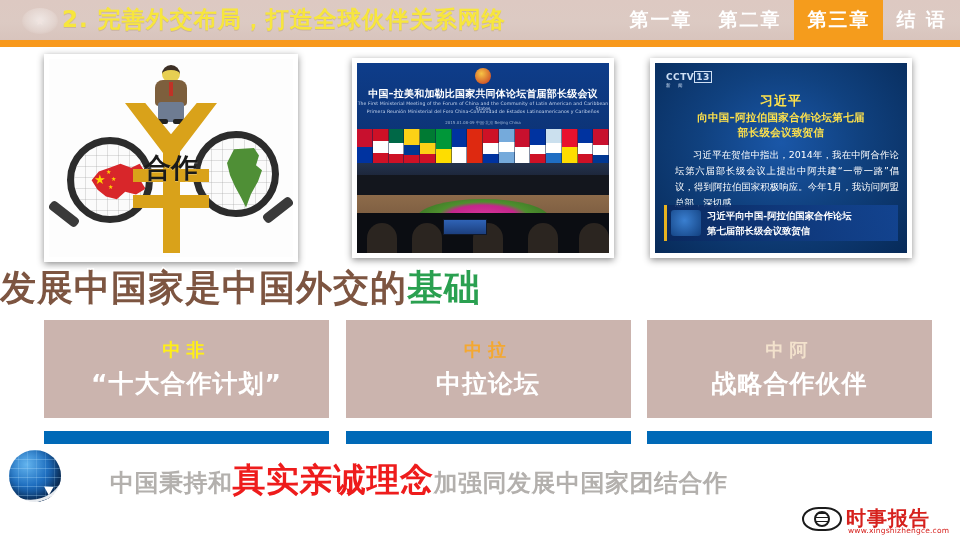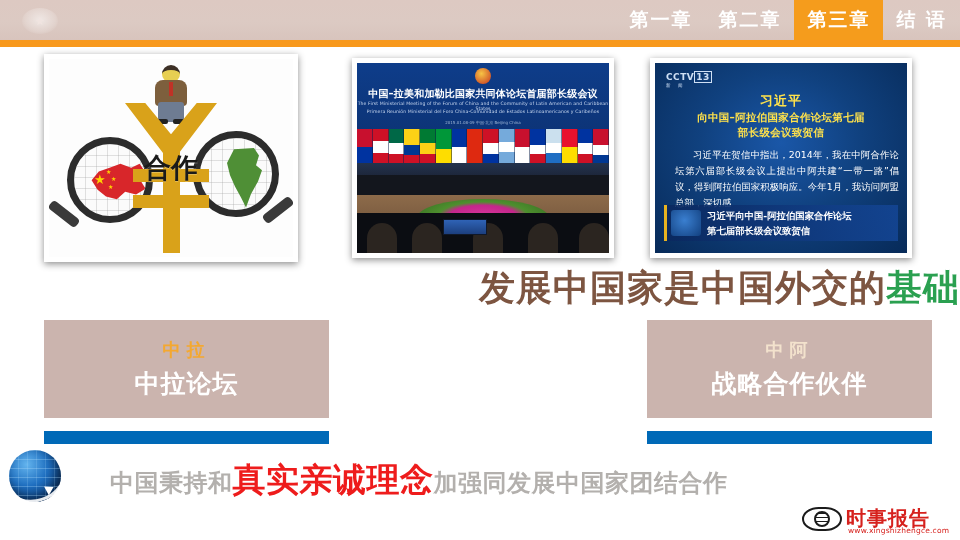--- a/index.html
+++ b/index.html
@@ -209,21 +209,21 @@
     color:#ffffff; font-size:9.4px; font-weight:bold; line-height:15px;
   }
   .p3 .lowerthird .cube{
     position:absolute; left:4px; top:5px; width:30px; height:26px;
     background:radial-gradient(circle at 45% 40%,#3a7fd0,#12407f);
     border-radius:3px;
   }
 
   
   .headline{
-    position:absolute; left:0; top:264px; width:960px; text-align:right;
+    position:absolute; left:0; top:264px; width:960px; text-align:left;
     font-size:36px; font-weight:bold; letter-spacing:1px; white-space:nowrap;
   }
   .headline .brown{
     color:#7d5541;
     -webkit-text-stroke:3px #ffffff;
     paint-order:stroke fill;
   }
   .headline .green{
     color:#2aa050;
     -webkit-text-stroke:3px #ffffff;
@@ -302,20 +302,21 @@
   .logo .url{
     position:absolute; left:48px; top:22px;
     font-size:7.5px; color:#d6211d; letter-spacing:.2px;
   }
 </style>
 </head>
 <body>
 
 <div class="titlebar">
   <div class="star-badge">★</div>
+  <div class="slide-title">2. 完善外交布局，打造全球伙伴关系网络</div>
   <div class="tabs">
     <div class="tab">第一章</div>
     <div class="tab">第二章</div>
     <div class="tab active">第三章</div>
     <div class="tab">结 语</div>
   </div>
 </div>
 <div class="orange-rule"></div>
 
 <div class="photo" id="photo1">
@@ -409,20 +410,27 @@
       <div>第七届部长级会议致贺信</div>
     </div>
   </div>
 </div>
 
 <div class="headline">
   <span class="brown">发展中国家是中国外交的</span><span class="green">基础</span>
 </div>
 
 <div class="cards">
+  <div class="card" id="card1">
+    <div class="box">
+      <div class="kicker">中非</div>
+      <div class="main">“十大合作计划”</div>
+    </div>
+    <div class="bar"></div>
+  </div>
   <div class="card" id="card2">
     <div class="box">
       <div class="kicker">中拉</div>
       <div class="main">中拉论坛</div>
     </div>
     <div class="bar"></div>
   </div>
   <div class="card" id="card3">
     <div class="box">
       <div class="kicker">中阿</div>

